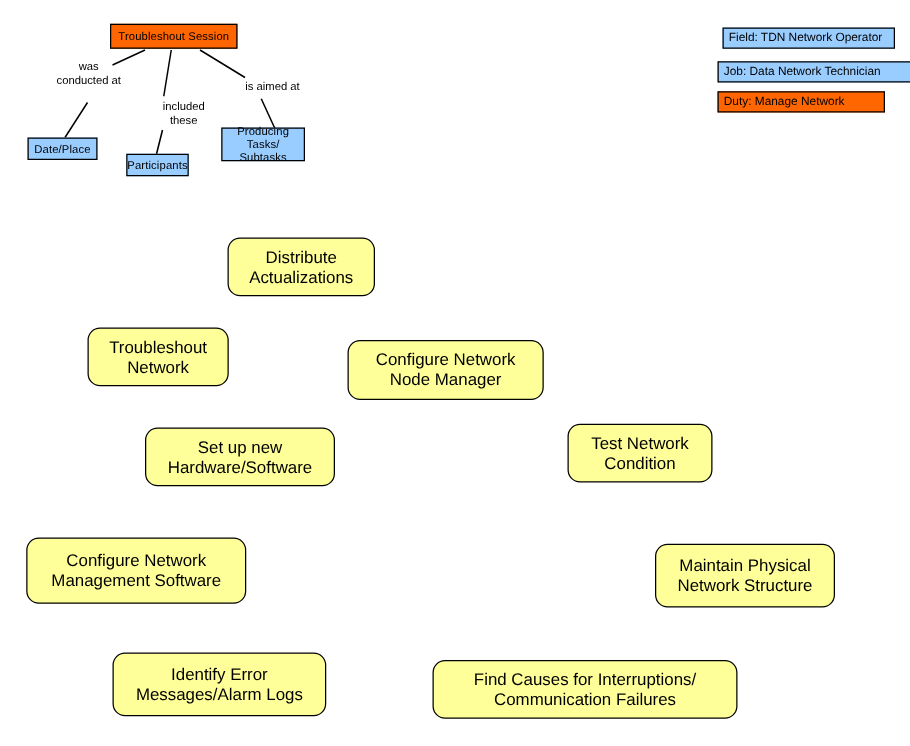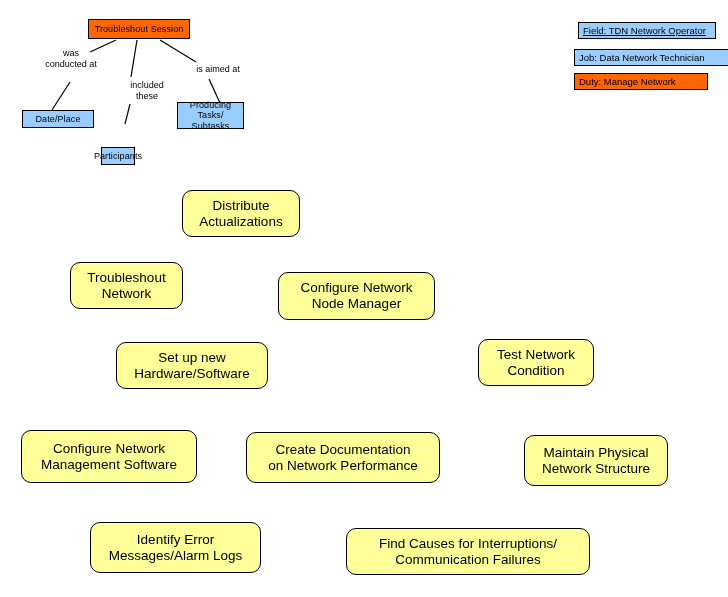--- a/index.html
+++ b/index.html
@@ -100,55 +100,53 @@
   <div class="node square root" style="left:88px; top:19px; width:102px; height:20px;">Troubleshout Session</div>
 
   <div class="edge-label" style="left:35px; top:48px; width:72px;">was
 conducted at</div>
 
   <div class="edge-label" style="left:114px; top:80px; width:66px;">included
 these</div>
 
   <div class="edge-label" style="left:182px; top:64px; width:72px;">is aimed at</div>
 
-  <div class="node square concept" style="left:22px; top:110px; width:72px; height:18px;">Date/Place</div>
+  <div class="node square concept" style="left:22px; top:110px; width:56px; height:18px;">Date/Place</div>
 
-  <div class="node square concept" style="left:101px; top:123px; width:34px; height:18px;margin-top:24px;">Participants</div>
+  <div class="node square concept" style="left:101px; top:123px; width:50px; height:18px;">Participants</div>
 
   <div class="node square concept" style="left:177px; top:102px; width:67px; height:27px;">Producing Tasks/
 Subtasks</div>
 
-  <div class="node legend blue" style="left:578px; top:22px; width:138px; height:17px;text-decoration:underline;">Field: TDN Network Operator</div>
+  <div class="node legend blue" style="left:578px; top:22px; width:138px; height:17px;">Field: TDN Network Operator</div>
 
   <div class="node legend blue" style="left:574px; top:49px; width:155px; height:17px;">Job: Data Network Technician</div>
 
   <div class="node legend orange" style="left:574px; top:73px; width:134px; height:17px;">Duty: Manage Network</div>
 
 
   <div class="node task" style="left:182px; top:190px; width:118px; height:47px;">Distribute
 Actualizations</div>
 
   <div class="node task" style="left:70px; top:262px; width:113px; height:47px;">Troubleshout
 Network</div>
 
   <div class="node task" style="left:278px; top:272px; width:157px; height:48px;">Configure Network
 Node Manager</div>
 
 
   <div class="node task" style="left:116px; top:342px; width:152px; height:47px;">Set up new
 Hardware/Software</div>
 
-  <div class="node task" style="left:454px; top:339px; width:116px; height:47px;margin-left:24px;">Test Network
+  <div class="node task" style="left:454px; top:339px; width:116px; height:47px;">Test Network
 Condition</div>
 
   <div class="node task" style="left:21px; top:430px; width:176px; height:53px;">Configure Network
 Management Software</div>
 
-  <div class="node task" style="left:246px; top:432px; width:194px; height:51px;">Create Documentation
-on Network Performance</div>
 
   <div class="node task" style="left:524px; top:435px; width:144px; height:51px;">Maintain Physical
 Network Structure</div>
 
   <div class="node task" style="left:90px; top:522px; width:171px; height:51px;">Identify Error
 Messages/Alarm Logs</div>
 
   <div class="node task" style="left:346px; top:528px; width:244px; height:47px;">Find Causes for Interruptions/
 Communication Failures</div>
 

